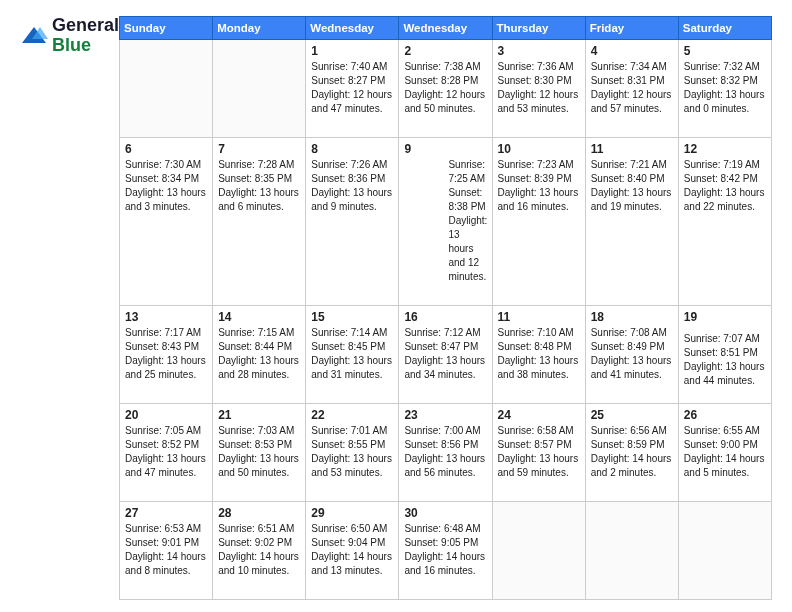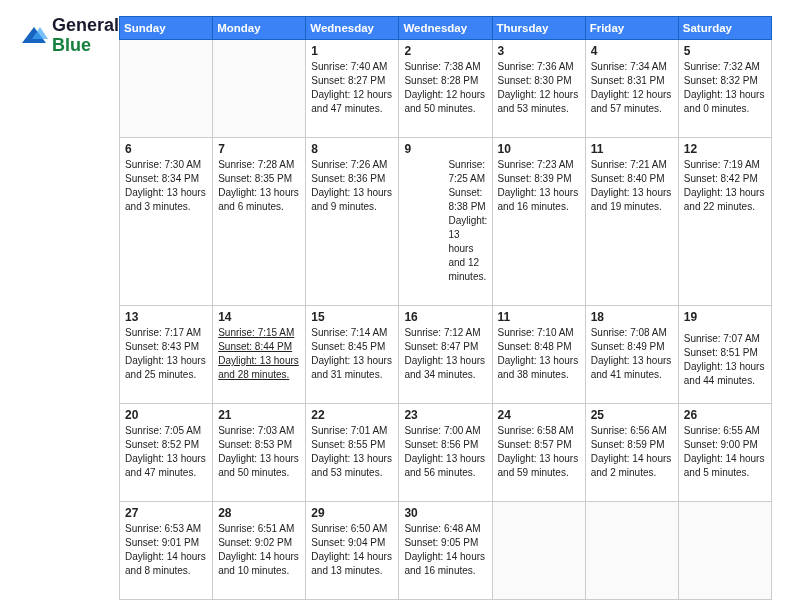--- a/index.html
+++ b/index.html
@@ -218,21 +218,21 @@
         <tr>
           <td>
             <span class="day-num">13</span>
             <div class="day-info" style="white-space: pre-line;">Sunrise: 7:17 AM
 Sunset: 8:43 PM
 Daylight: 13 hours
 and 25 minutes.</div>
           </td>
           <td>
             <span class="day-num">14</span>
-            <div class="day-info" style="white-space: pre-line; text-decoration: underline;">Sunrise: 7:15 AM
+            <div class="day-info" style="white-space: pre-line;">Sunrise: 7:15 AM
 Sunset: 8:44 PM
 Daylight: 13 hours
 and 28 minutes.</div>
           </td>
           <td>
             <span class="day-num">15</span>
             <div class="day-info" style="white-space: pre-line;">Sunrise: 7:14 AM
 Sunset: 8:45 PM
 Daylight: 13 hours
 and 31 minutes.</div>

